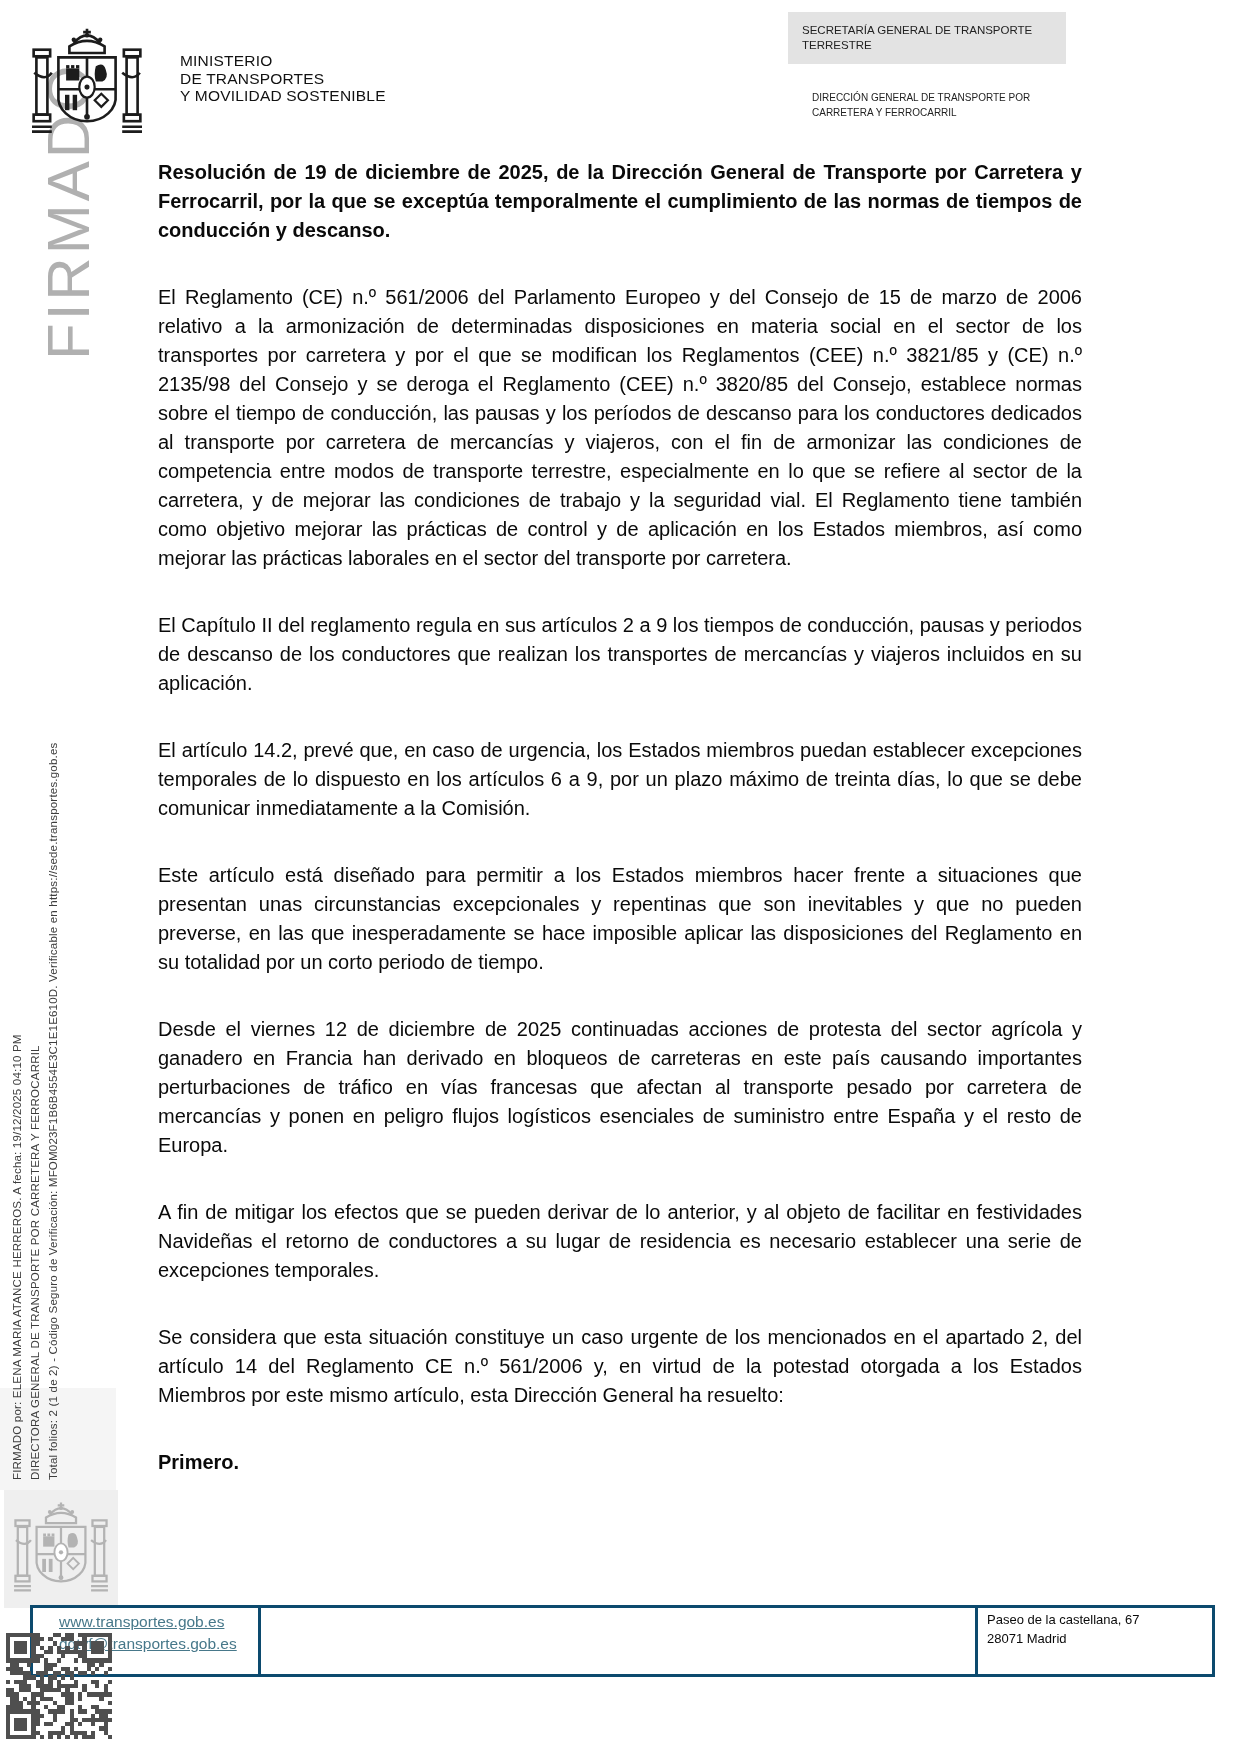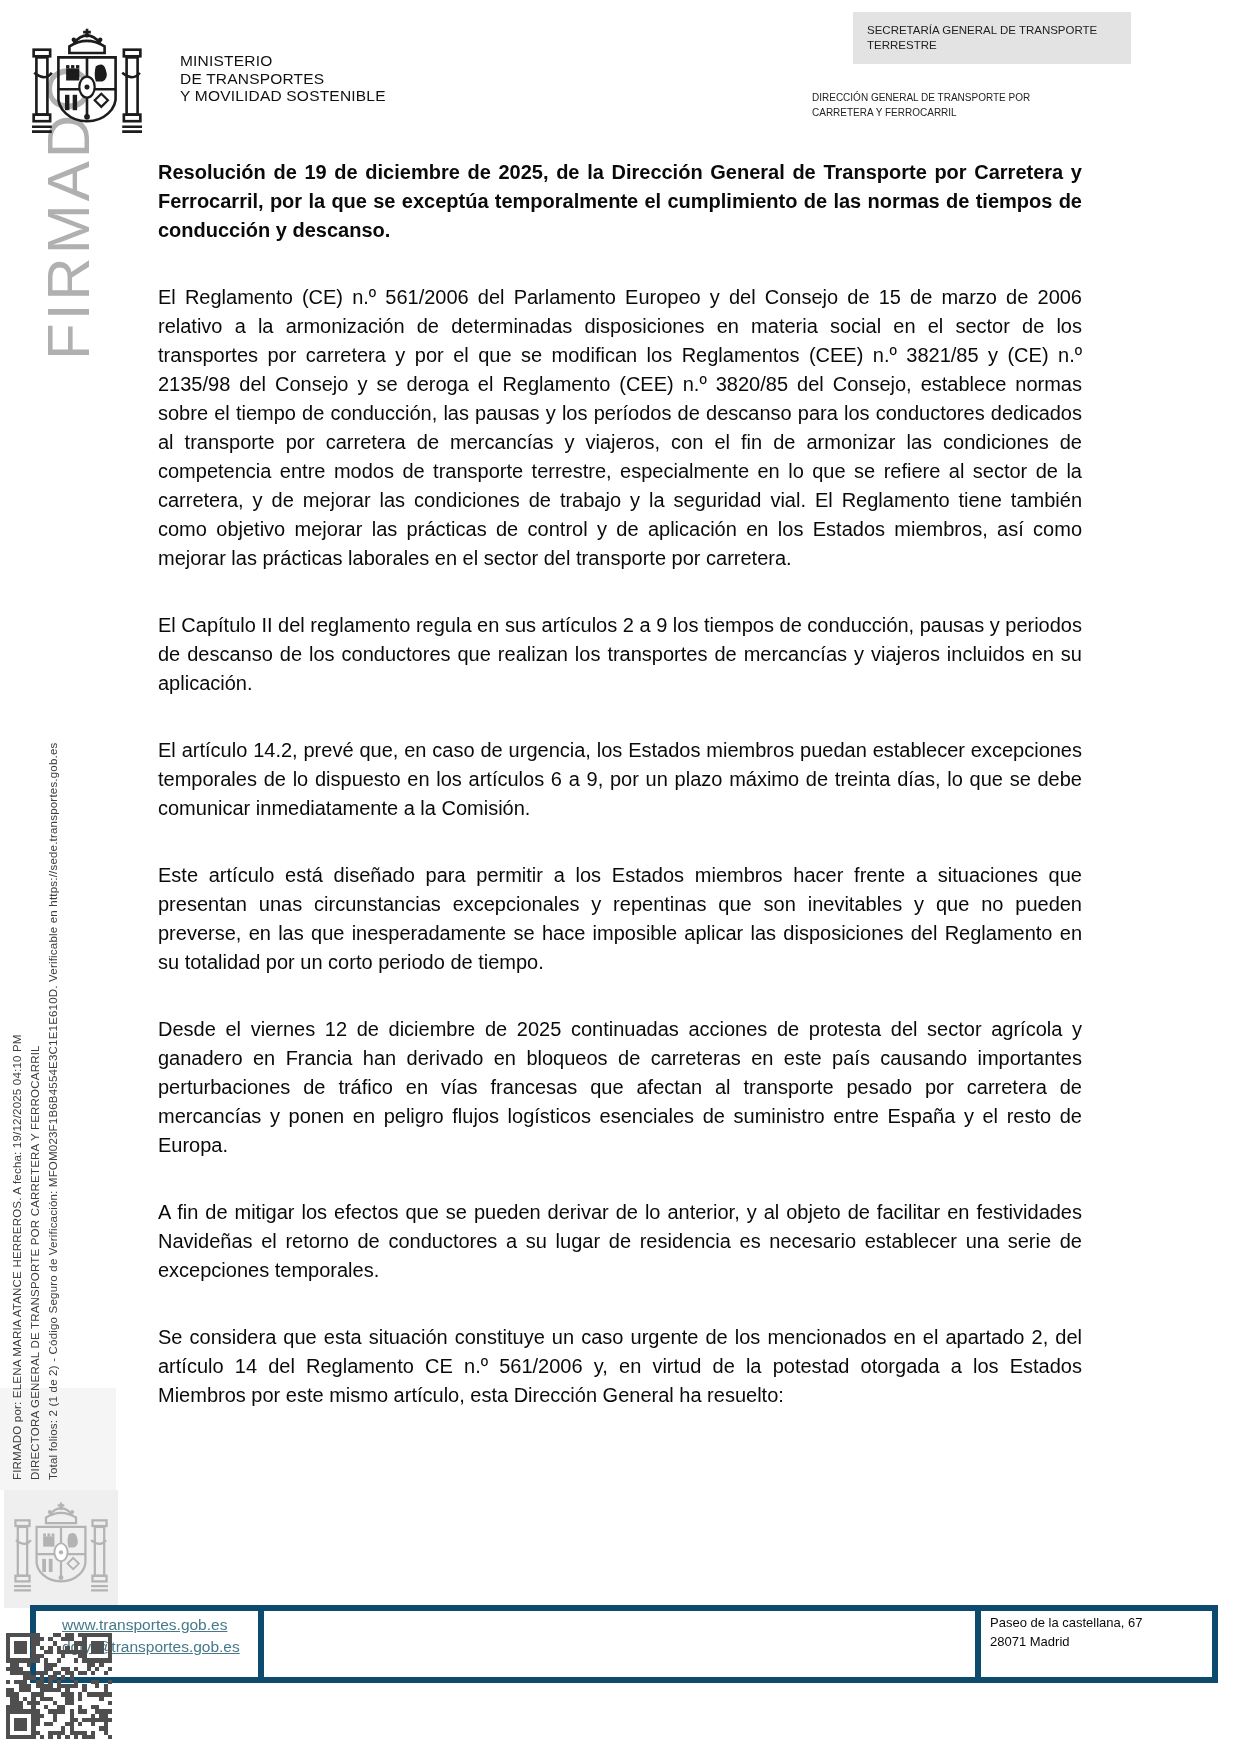--- a/index.html
+++ b/index.html
@@ -24,34 +24,34 @@
     font-size:60px; font-weight:500; letter-spacing:3px;
     color:#8f8f8f; opacity:.7; z-index:2; white-space:nowrap;
   }
   
   .logo { position:absolute; left:32px; top:20px; width:110px; height:122px; color:#1c1c1c; z-index:3; }
   .stamp-box { position:absolute; left:4px; top:1490px; width:114px; height:118px;
     background:#efefef; z-index:0; display:flex; align-items:center; justify-content:center; }
   .stamp-box svg { width:100px; height:108px; color:#b3b3b3; }
   .ministry { position:absolute; left:180px; top:52px; font-size:15.5px; font-weight:500;
     line-height:17.5px; letter-spacing:.2px; color:#111; z-index:3; }
-  .sec-box { position:absolute; left:853px; top:12px; width:250px; background:#e3e3e3;
+  .sec-box { position:absolute; left:788px; top:12px; width:250px; background:#e3e3e3;
     padding:11px 14px; font-size:11.5px; line-height:15px; color:#222; }
   .dir-text { position:absolute; left:812px; top:90px; width:262px;
     font-size:10px; line-height:15px; color:#222; }
   
   .content { position:absolute; left:158px; top:158px; width:924px;
     font-size:20px; line-height:29px; text-align:justify; z-index:3; }
   .content p { margin:0 0 38px; }
   .doc-title { font-weight:bold; margin:0 0 41px; }
   .primero { font-weight:bold; margin:0; }
   
   .footer-table { position:absolute; left:30px; top:1605px; width:1182px;
     border-collapse:collapse; table-layout:fixed; z-index:2; }
-  .footer-table td { border:6px solid #0c4a6e; vertical-align:top; height:60px; }
+  .footer-table td { border:3px solid #0c4a6e; vertical-align:top; height:60px; }
   .links-cell { padding:3px 8px 3px 26px; font-size:15.5px; line-height:22px; }
   .links-cell a { color:#47788a; }
   .addr-cell { padding:3px 9px; font-size:13px; line-height:18.5px; text-align:justify; }
   .qr { position:absolute; left:6px; top:1633px; width:106px; height:106px; z-index:6; }
 </style>
 </head>
 <body>
 
 <div class="sig-shade"></div>
 <div class="watermark">FIRMADO</div>
@@ -113,20 +113,21 @@
   <div>
 
   <p>El Reglamento (CE) n.º 561/2006 del Parlamento Europeo y del Consejo de 15 de marzo de 2006 relativo a la armonización de determinadas disposiciones en materia social en el sector de los transportes por carretera y por el que se modifican los Reglamentos (CEE) n.º 3821/85 y (CE) n.º 2135/98 del Consejo y se deroga el Reglamento (CEE) n.º 3820/85 del Consejo, establece normas sobre el tiempo de conducción, las pausas y los períodos de descanso para los conductores dedicados al transporte por carretera de mercancías y viajeros, con el fin de armonizar las condiciones de competencia entre modos de transporte terrestre, especialmente en lo que se refiere al sector de la carretera, y de mejorar las condiciones de trabajo y la seguridad vial. El Reglamento tiene también como objetivo mejorar las prácticas de control y de aplicación en los Estados miembros, así como mejorar las prácticas laborales en el sector del transporte por carretera.</p>
       <p>El Capítulo II del reglamento regula en sus artículos 2 a 9 los tiempos de conducción, pausas y periodos de descanso de los conductores que realizan los transportes de mercancías y viajeros incluidos en su aplicación.</p>
       <p>El artículo 14.2, prevé que, en caso de urgencia, los Estados miembros puedan establecer excepciones temporales de lo dispuesto en los artículos 6 a 9, por un plazo máximo de treinta días, lo que se debe comunicar inmediatamente a la Comisión.</p>
       <p>Este artículo está diseñado para permitir a los Estados miembros hacer frente a situaciones que presentan unas circunstancias excepcionales y repentinas que son inevitables y que no pueden preverse, en las que inesperadamente se hace imposible aplicar las disposiciones del Reglamento en su totalidad por un corto periodo de tiempo.</p>
       <p>Desde el viernes 12 de diciembre de 2025 continuadas acciones de protesta del sector agrícola y ganadero en Francia han derivado en bloqueos de carreteras en este país causando importantes perturbaciones de tráfico en vías francesas que afectan al transporte pesado por carretera de mercancías y ponen en peligro flujos logísticos esenciales de suministro entre España y el resto de Europa.</p>
       <p>A fin de mitigar los efectos que se pueden derivar de lo anterior, y al objeto de facilitar en festividades Navideñas el retorno de conductores a su lugar de residencia es necesario establecer una serie de excepciones temporales.</p>
       <p>Se considera que esta situación constituye un caso urgente de los mencionados en el apartado 2, del artículo 14 del Reglamento CE n.º 561/2006 y, en virtud de la potestad otorgada a los Estados Miembros por este mismo artículo, esta Dirección General ha resuelto:</p>
     </div>
+  <p class="primero">Primero.</p>
 </div>
 
 <table class="footer-table">
   <colgroup>
       <col style="width:228px">
       <col style="width:717px">
       <col style="width:237px">
     </colgroup>
   <tbody>
       <tr>

